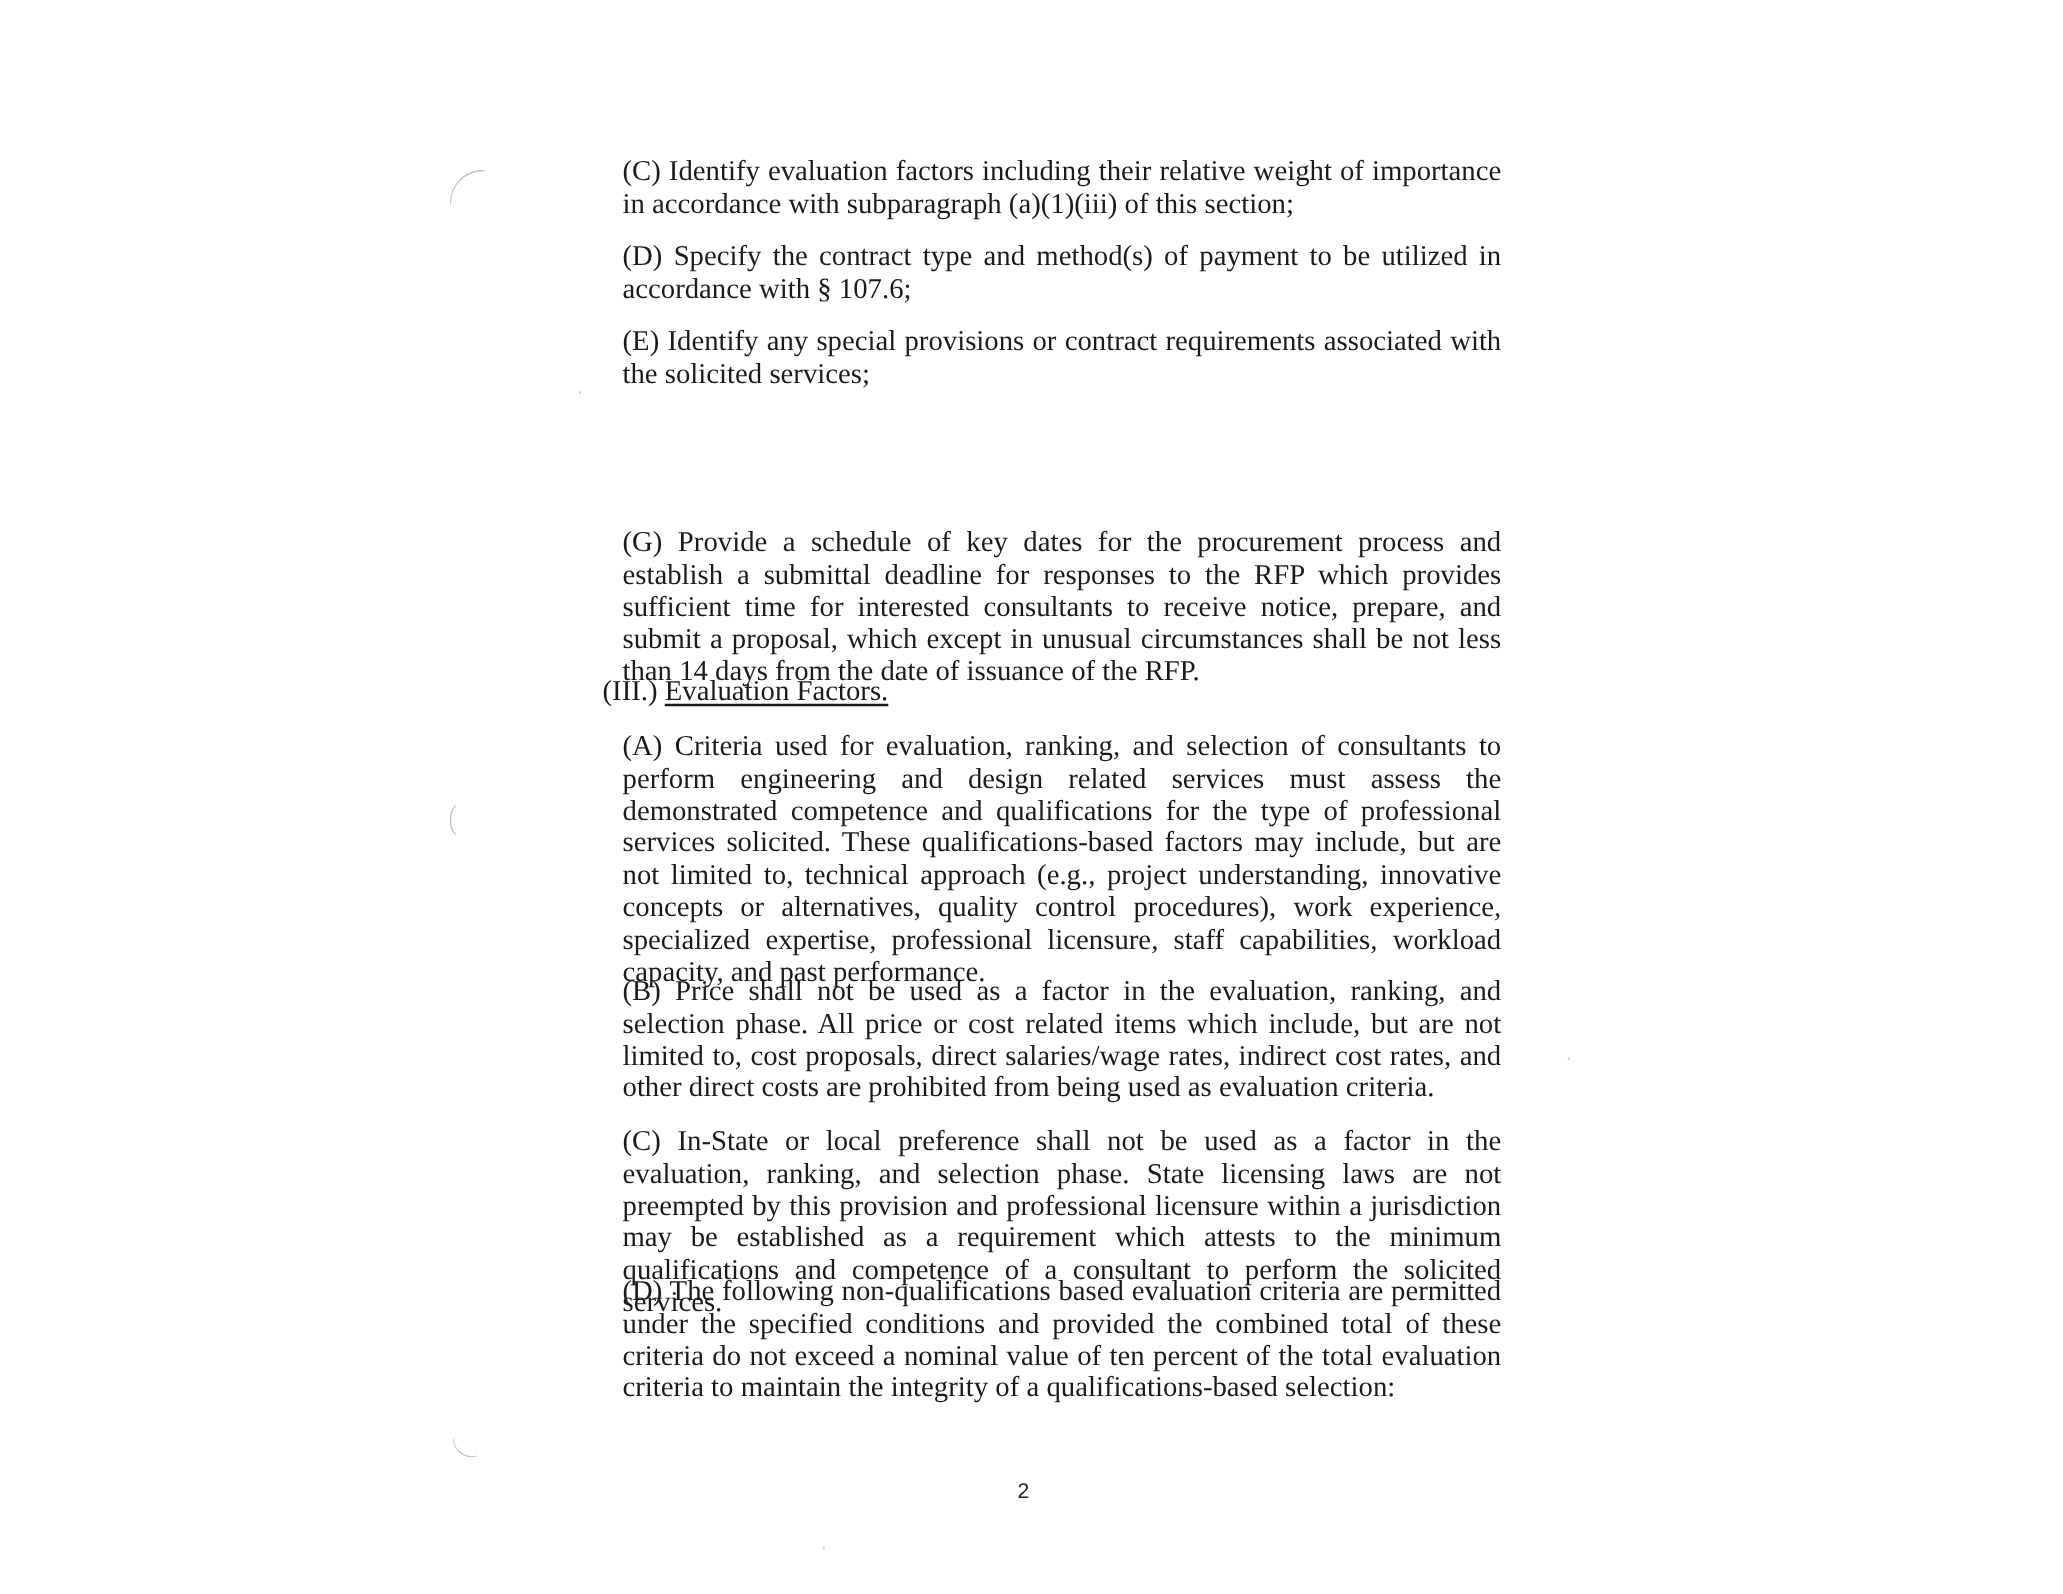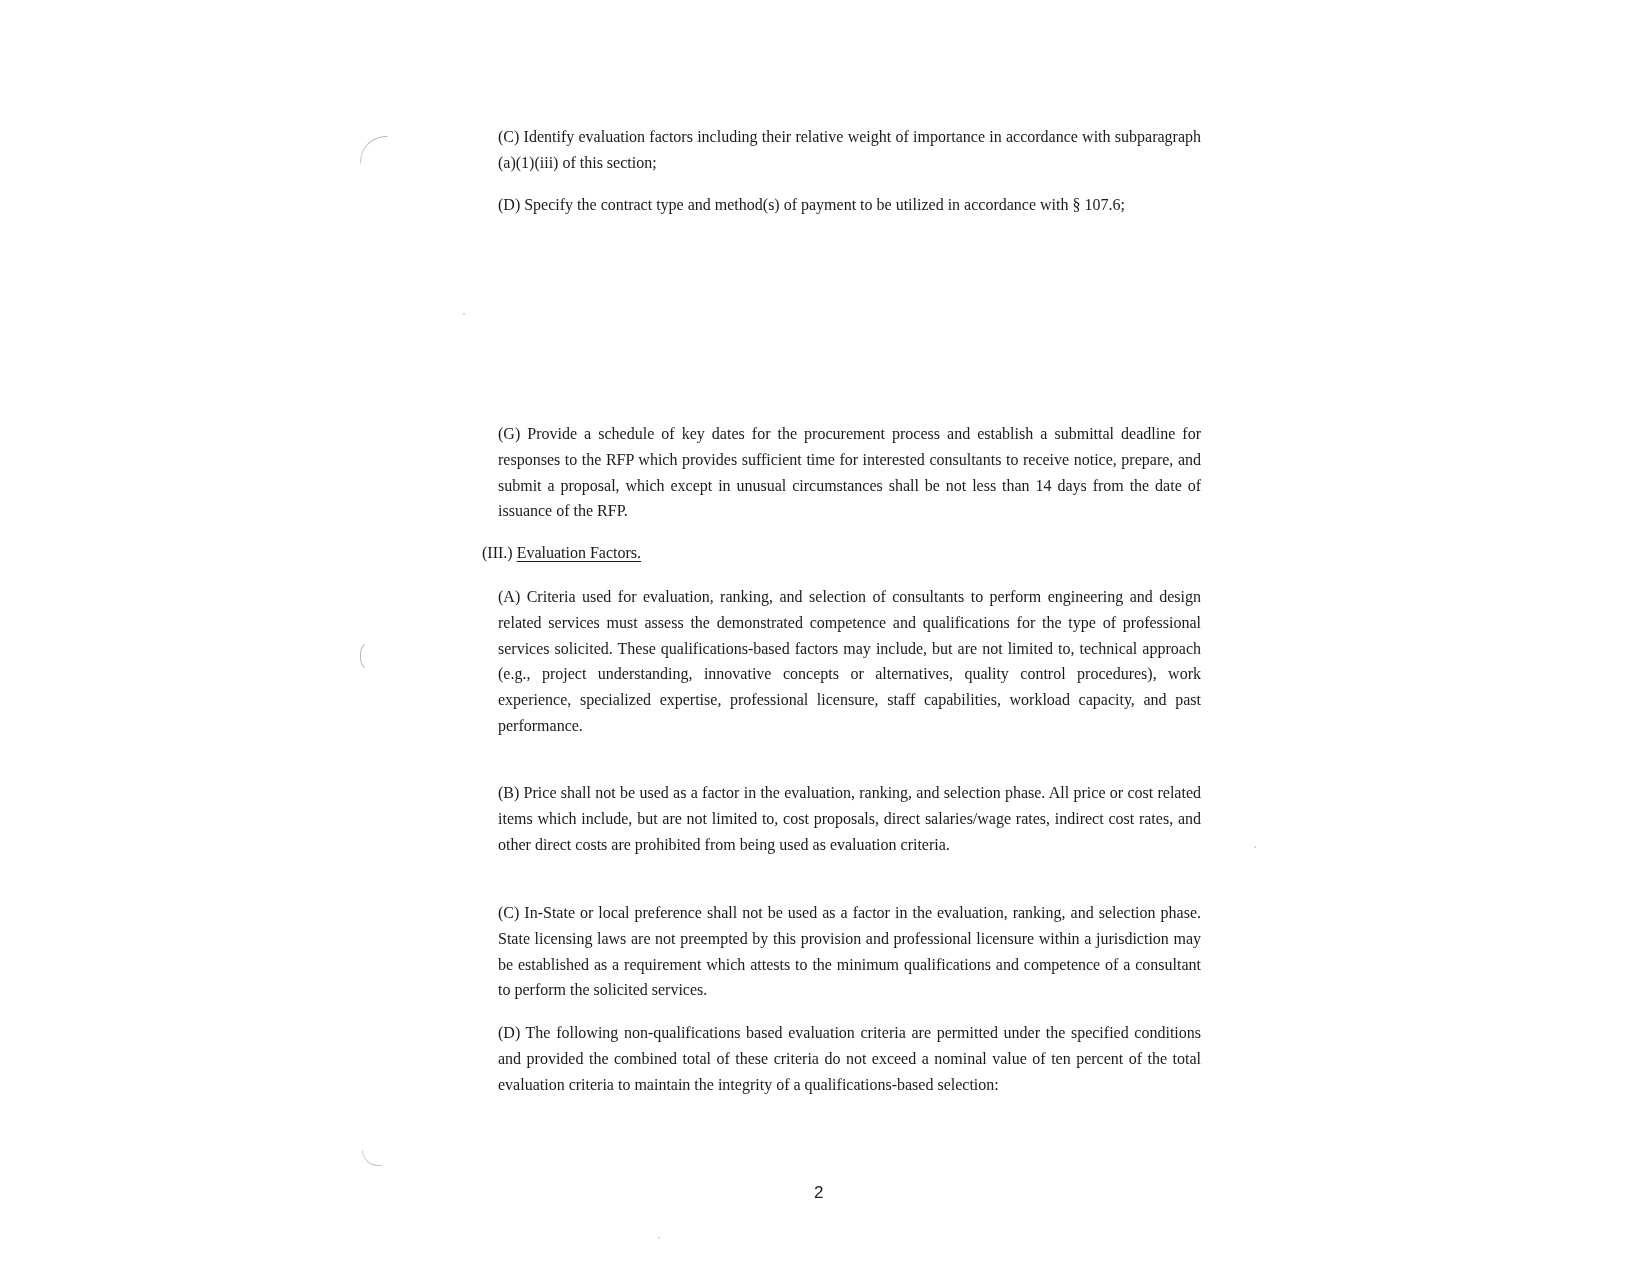--- a/index.html
+++ b/index.html
@@ -1,18 +1,18 @@
 <!DOCTYPE html>
 <html><head>
   <meta charset="utf-8">
   <style>
     html, body { margin: 0; padding: 0; background: #ffffff; }
     body { width: 1650px; height: 1275px; position: relative; overflow: hidden; }
     .page { position: absolute; left: 0; top: 0; width: 1650px; height: 1275px; background: #ffffff; }
-    .text { font-family: "Liberation Serif", "DejaVu Serif", serif; color: #1a1a1a; font-size: 16px; line-height: 25.8px; }
+    .text { font-family: "Liberation Serif", "DejaVu Serif", serif; color: #1a1a1a; font-size: 23px; line-height: 25.8px; }
     .para { position: absolute; left: 498px; width: 703px; text-align: justify; }
     .heading { position: absolute; left: 437px; }
     .heading .u { text-decoration: underline; text-underline-offset: 3px; }
     .pagenum { position: absolute; left: 814px; top: 1183px; font-family: "Liberation Sans", "DejaVu Sans", sans-serif; font-size: 17px; color: #222; }
     .mark { position: absolute; border: 1px solid transparent; }
     .arc1 { left: 360px; top: 136px; width: 26px; height: 26px; border-top: 1px solid #b8b8b8; border-left: 1px solid #c8c8c8; border-radius: 26px 0 0 0; }
     .arc2 { left: 360px; top: 640px; width: 14px; height: 30px; border-left: 1px solid #bbbbbb; border-radius: 14px 0 0 14px; }
     .arc3 { left: 362px; top: 1150px; width: 18px; height: 14px; border-bottom: 1px solid #c4c4c4; border-left: 1px solid #d0d0d0; border-radius: 0 0 0 18px; }
     .dot { position: absolute; width: 2px; height: 2px; background: #cfcfcf; border-radius: 1px; }
   </style>
@@ -23,20 +23,21 @@
 
   <div class="mark arc1"></div>
   <div class="mark arc2"></div>
   <div class="mark arc3"></div>
   <div class="dot" style="left:463px;top:313px;"></div>
   <div class="dot" style="left:1254px;top:846px;"></div>
   <div class="dot" style="left:658px;top:1237px;"></div>
 
   <p class="text para" style="top:124px;margin:0;">(C) Identify evaluation factors including their relative weight of importance in accordance with subparagraph (a)(1)(iii) of this section;</p>
   <p class="text para" style="top:192px;margin:0;">(D) Specify the contract type and method(s) of payment to be utilized in accordance with § 107.6;</p>
+  <p class="text para" style="top:260px;margin:0;">(E) Identify any special provisions or contract requirements associated with the solicited services;</p>
   <p class="text para" style="top:421px;margin:0;">(G) Provide a schedule of key dates for the procurement process and establish a submittal deadline for responses to the RFP which provides sufficient time for interested consultants to receive notice, prepare, and submit a proposal, which except in unusual circumstances shall be not less than 14 days from the date of issuance of the RFP.</p>
 
   <div class="text heading" style="top:540px;margin-left:45px;">
     <span>(III.)</span>
     <span class="u">Evaluation Factors.</span>
   </div>
 
   <p class="text para" style="top:584px;margin:0;">(A) Criteria used for evaluation, ranking, and selection of consultants to perform engineering and design related services must assess the demonstrated competence and qualifications for the type of professional services solicited. These qualifications-based factors may include, but are not limited to, technical approach (e.g., project understanding, innovative concepts or alternatives, quality control procedures), work experience, specialized expertise, professional licensure, staff capabilities, workload capacity, and past performance.</p>
   <p class="text para" style="top:780px;margin:0;">(B) Price shall not be used as a factor in the evaluation, ranking, and selection phase. All price or cost related items which include, but are not limited to, cost proposals, direct salaries/wage rates, indirect cost rates, and other direct costs are prohibited from being used as evaluation criteria.</p>
   <p class="text para" style="top:900px;margin:0;">(C) In-State or local preference shall not be used as a factor in the evaluation, ranking, and selection phase. State licensing laws are not preempted by this provision and professional licensure within a jurisdiction may be established as a requirement which attests to the minimum qualifications and competence of a consultant to perform the solicited services.</p>

